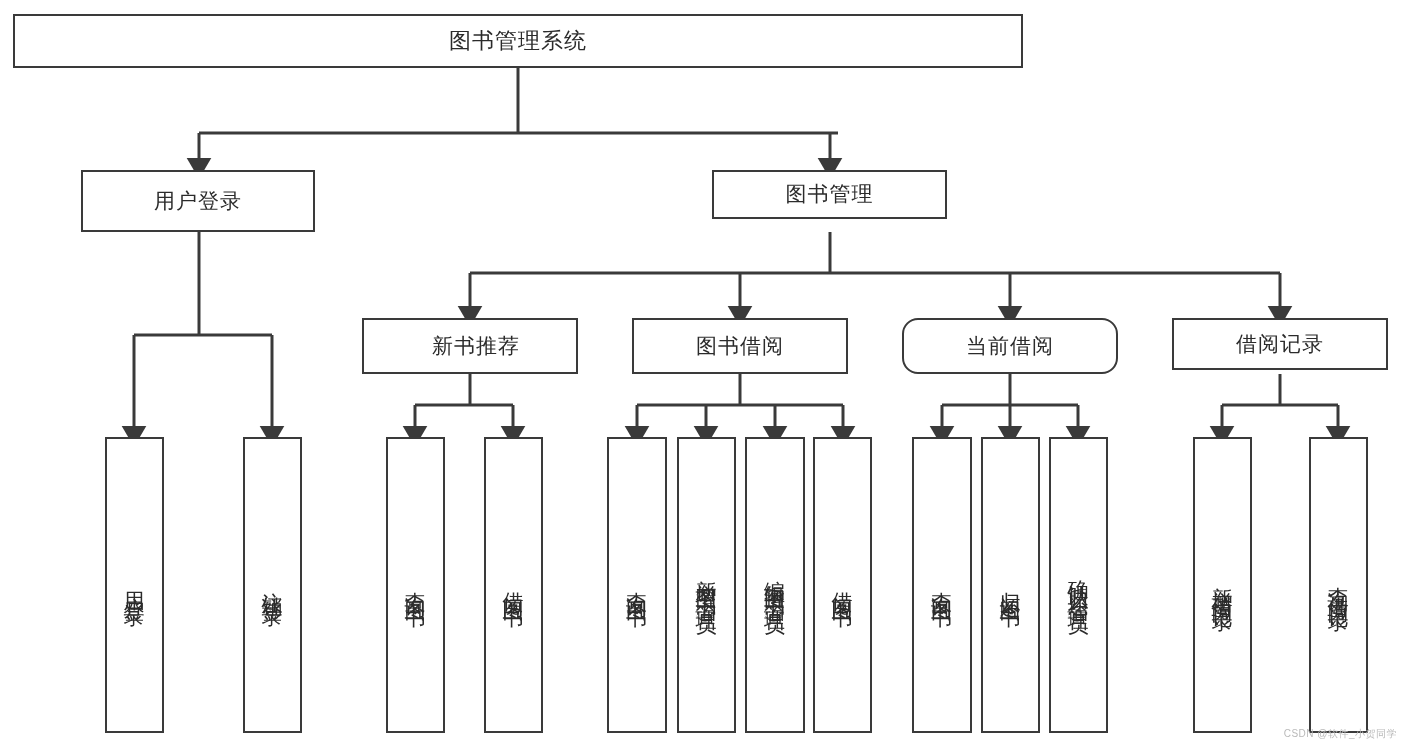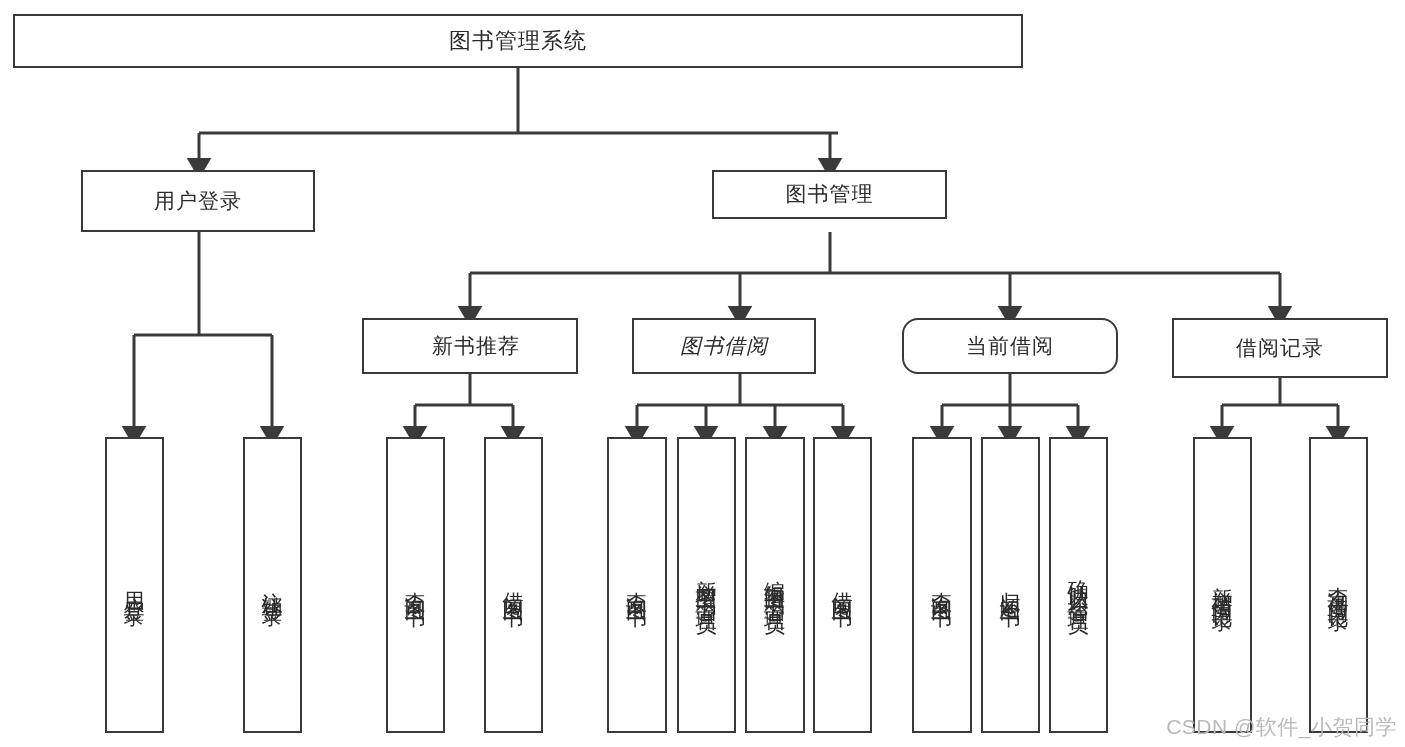--- a/index.html
+++ b/index.html
@@ -41,21 +41,21 @@
     font-size:21px;
     letter-spacing:5px;
     line-height:1;
     white-space:pre;
   }
 
   #watermark{
     position:absolute;
     right:8px;
     bottom:6px;
-    font-size:21px;
+    font-size:10px;
     color:#b9b9b9;
     letter-spacing:.5px;
     white-space:pre;
     pointer-events:none;
   }
 </style>
 </head>
 <body>
 
 <div id="canvas">
@@ -117,27 +117,27 @@
   <div class="node h" style="left:81px;top:170px;width:234px;height:62px;">
     <span class="lbl">用户登录</span>
   </div>
   <div class="node h" style="left:712px;top:170px;width:235px;height:49px;">
     <span class="lbl">图书管理</span>
   </div>
 
   <div class="node h" style="left:362px;top:318px;width:216px;height:56px;padding-left:12px;">
     <span class="lbl">新书推荐</span>
   </div>
-  <div class="node h" style="left:632px;top:318px;width:184px;height:56px;font-style:italic;">
+  <div class="node h" style="left:632px;top:318px;width:216px;height:56px;">
     <span class="lbl">图书借阅</span>
   </div>
   <div class="node h" style="left:902px;top:318px;width:216px;height:56px;border-radius:16px;">
     <span class="lbl">当前借阅</span>
   </div>
-  <div class="node h" style="left:1172px;top:318px;width:216px;height:60px;">
+  <div class="node h" style="left:1172px;top:318px;width:216px;height:52px;">
     <span class="lbl">借阅记录</span>
   </div>
 
   <div class="node v" style="left:105px;top:437px;width:59px;height:296px;">
     <span class="lbl">用户登录</span>
   </div>
   <div class="node v" style="left:243px;top:437px;width:59px;height:296px;">
     <span class="lbl">注销登录</span>
   </div>
 

